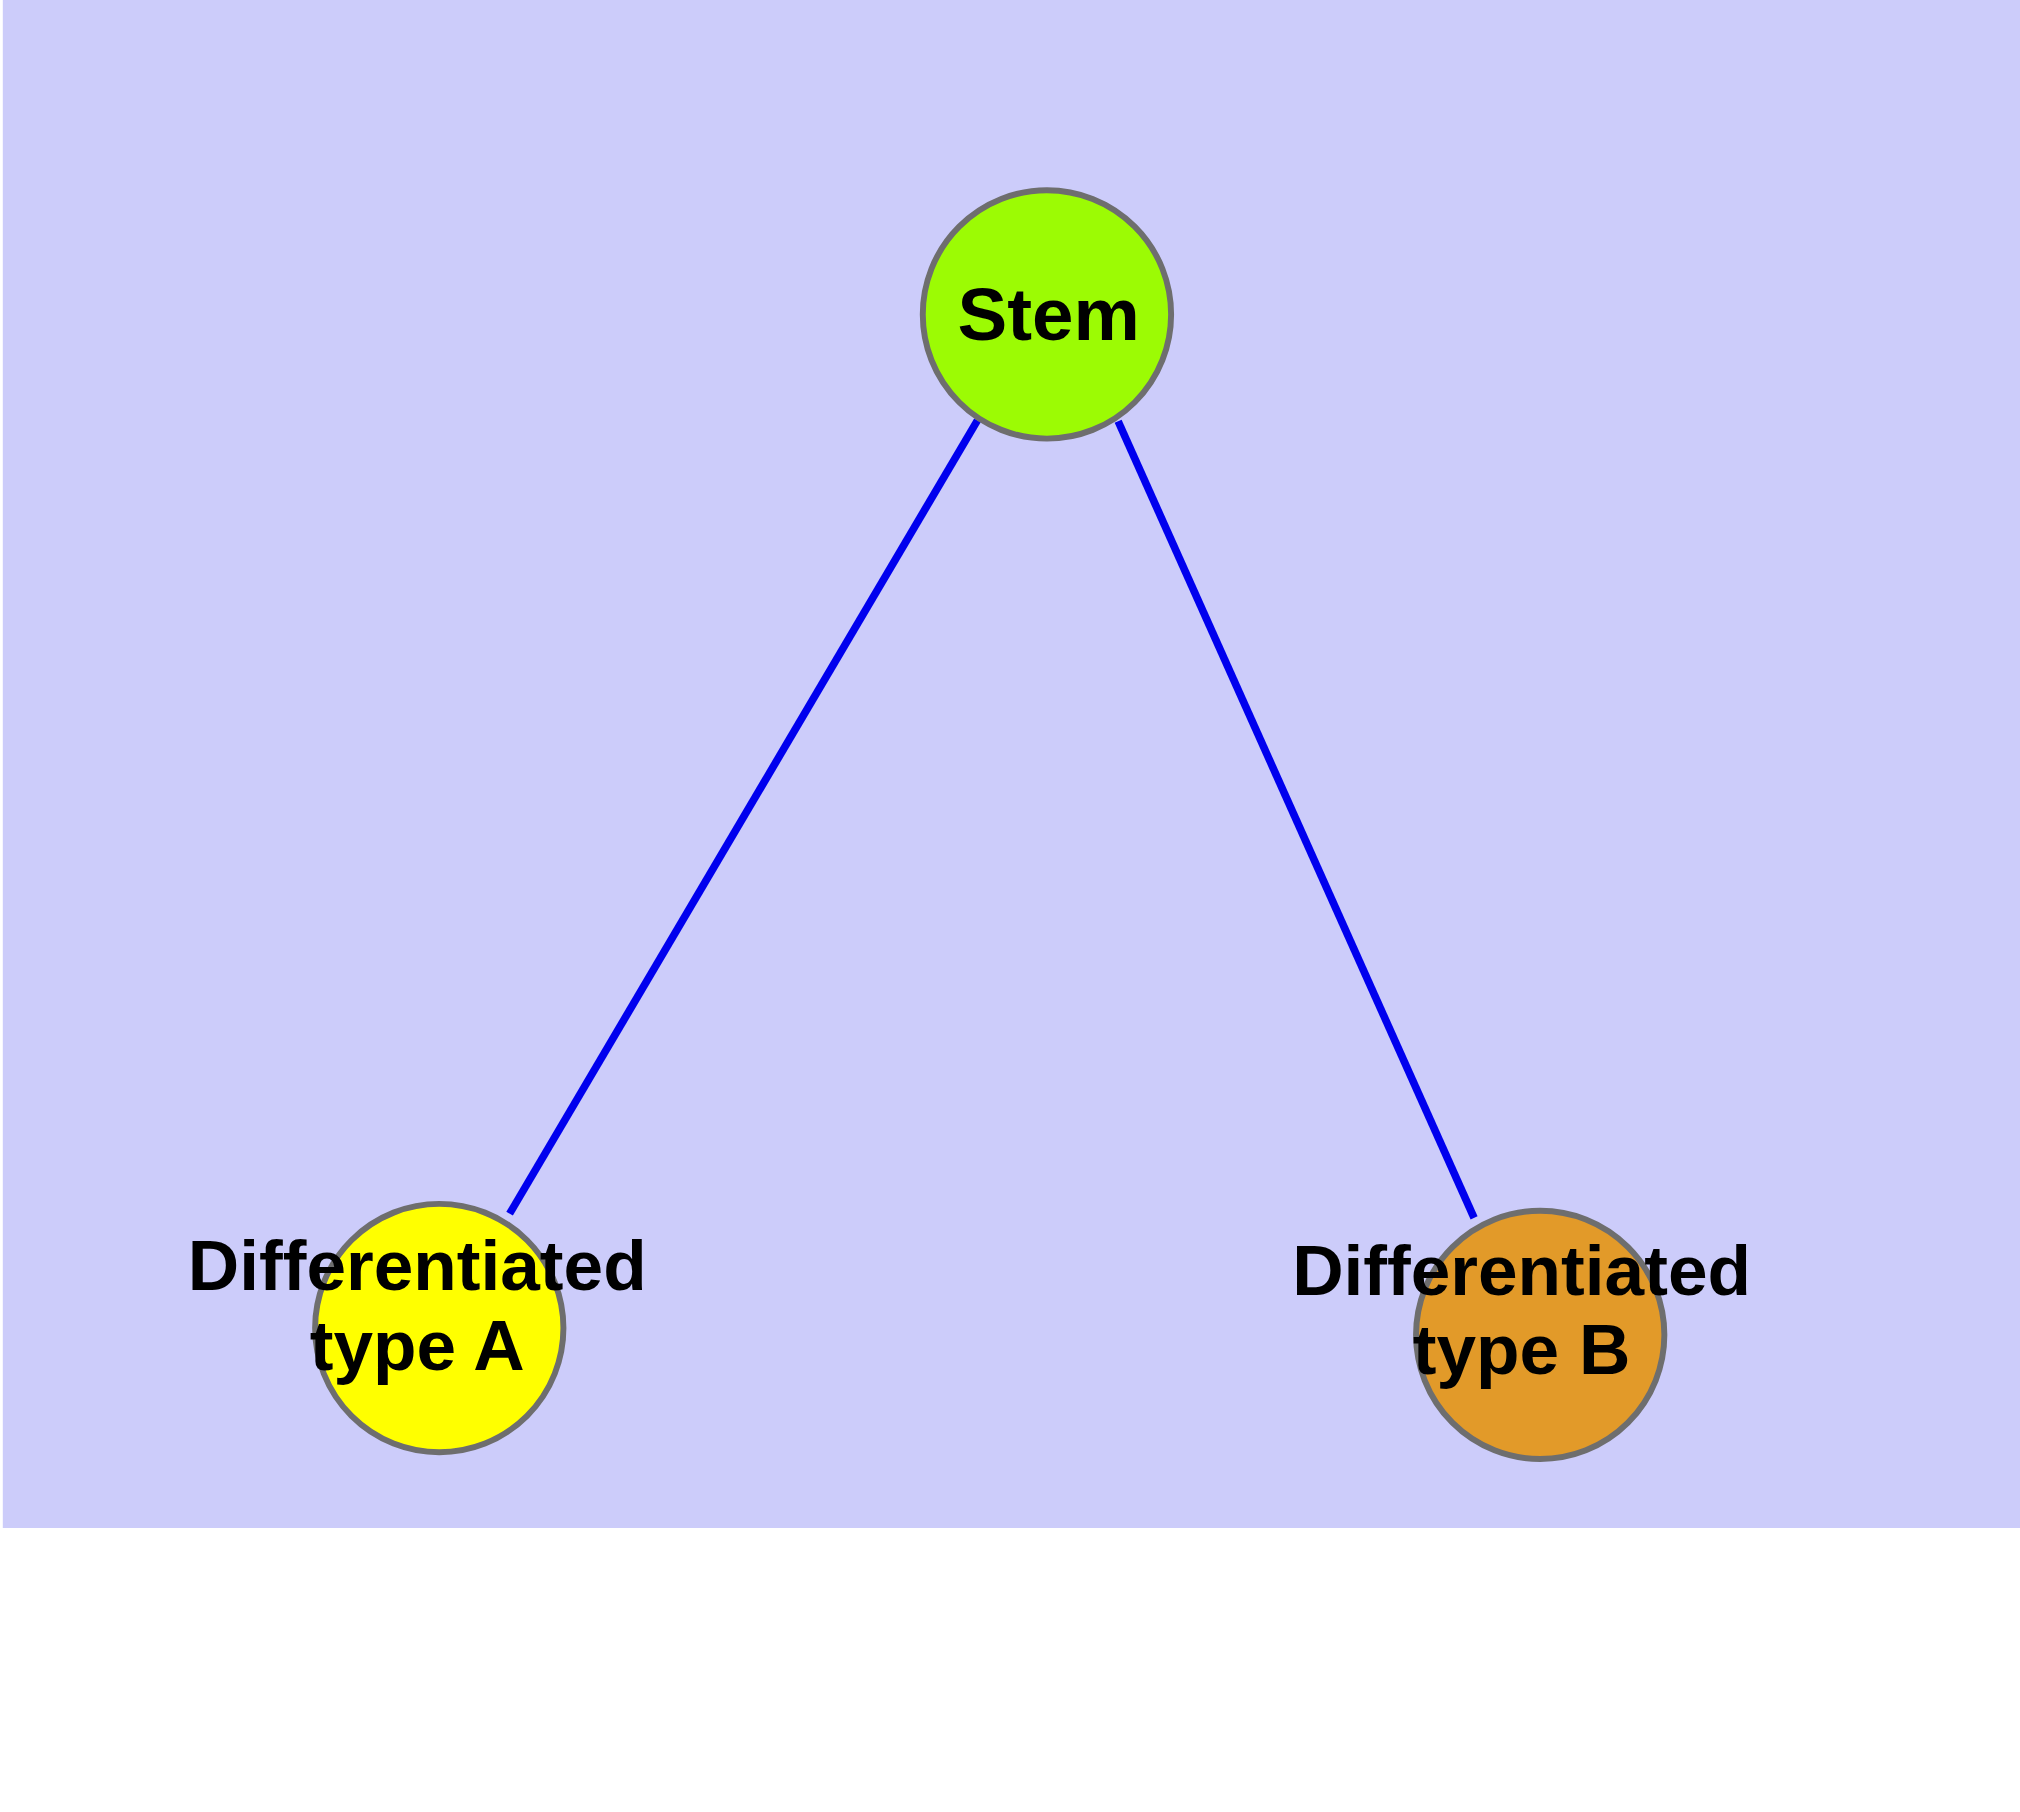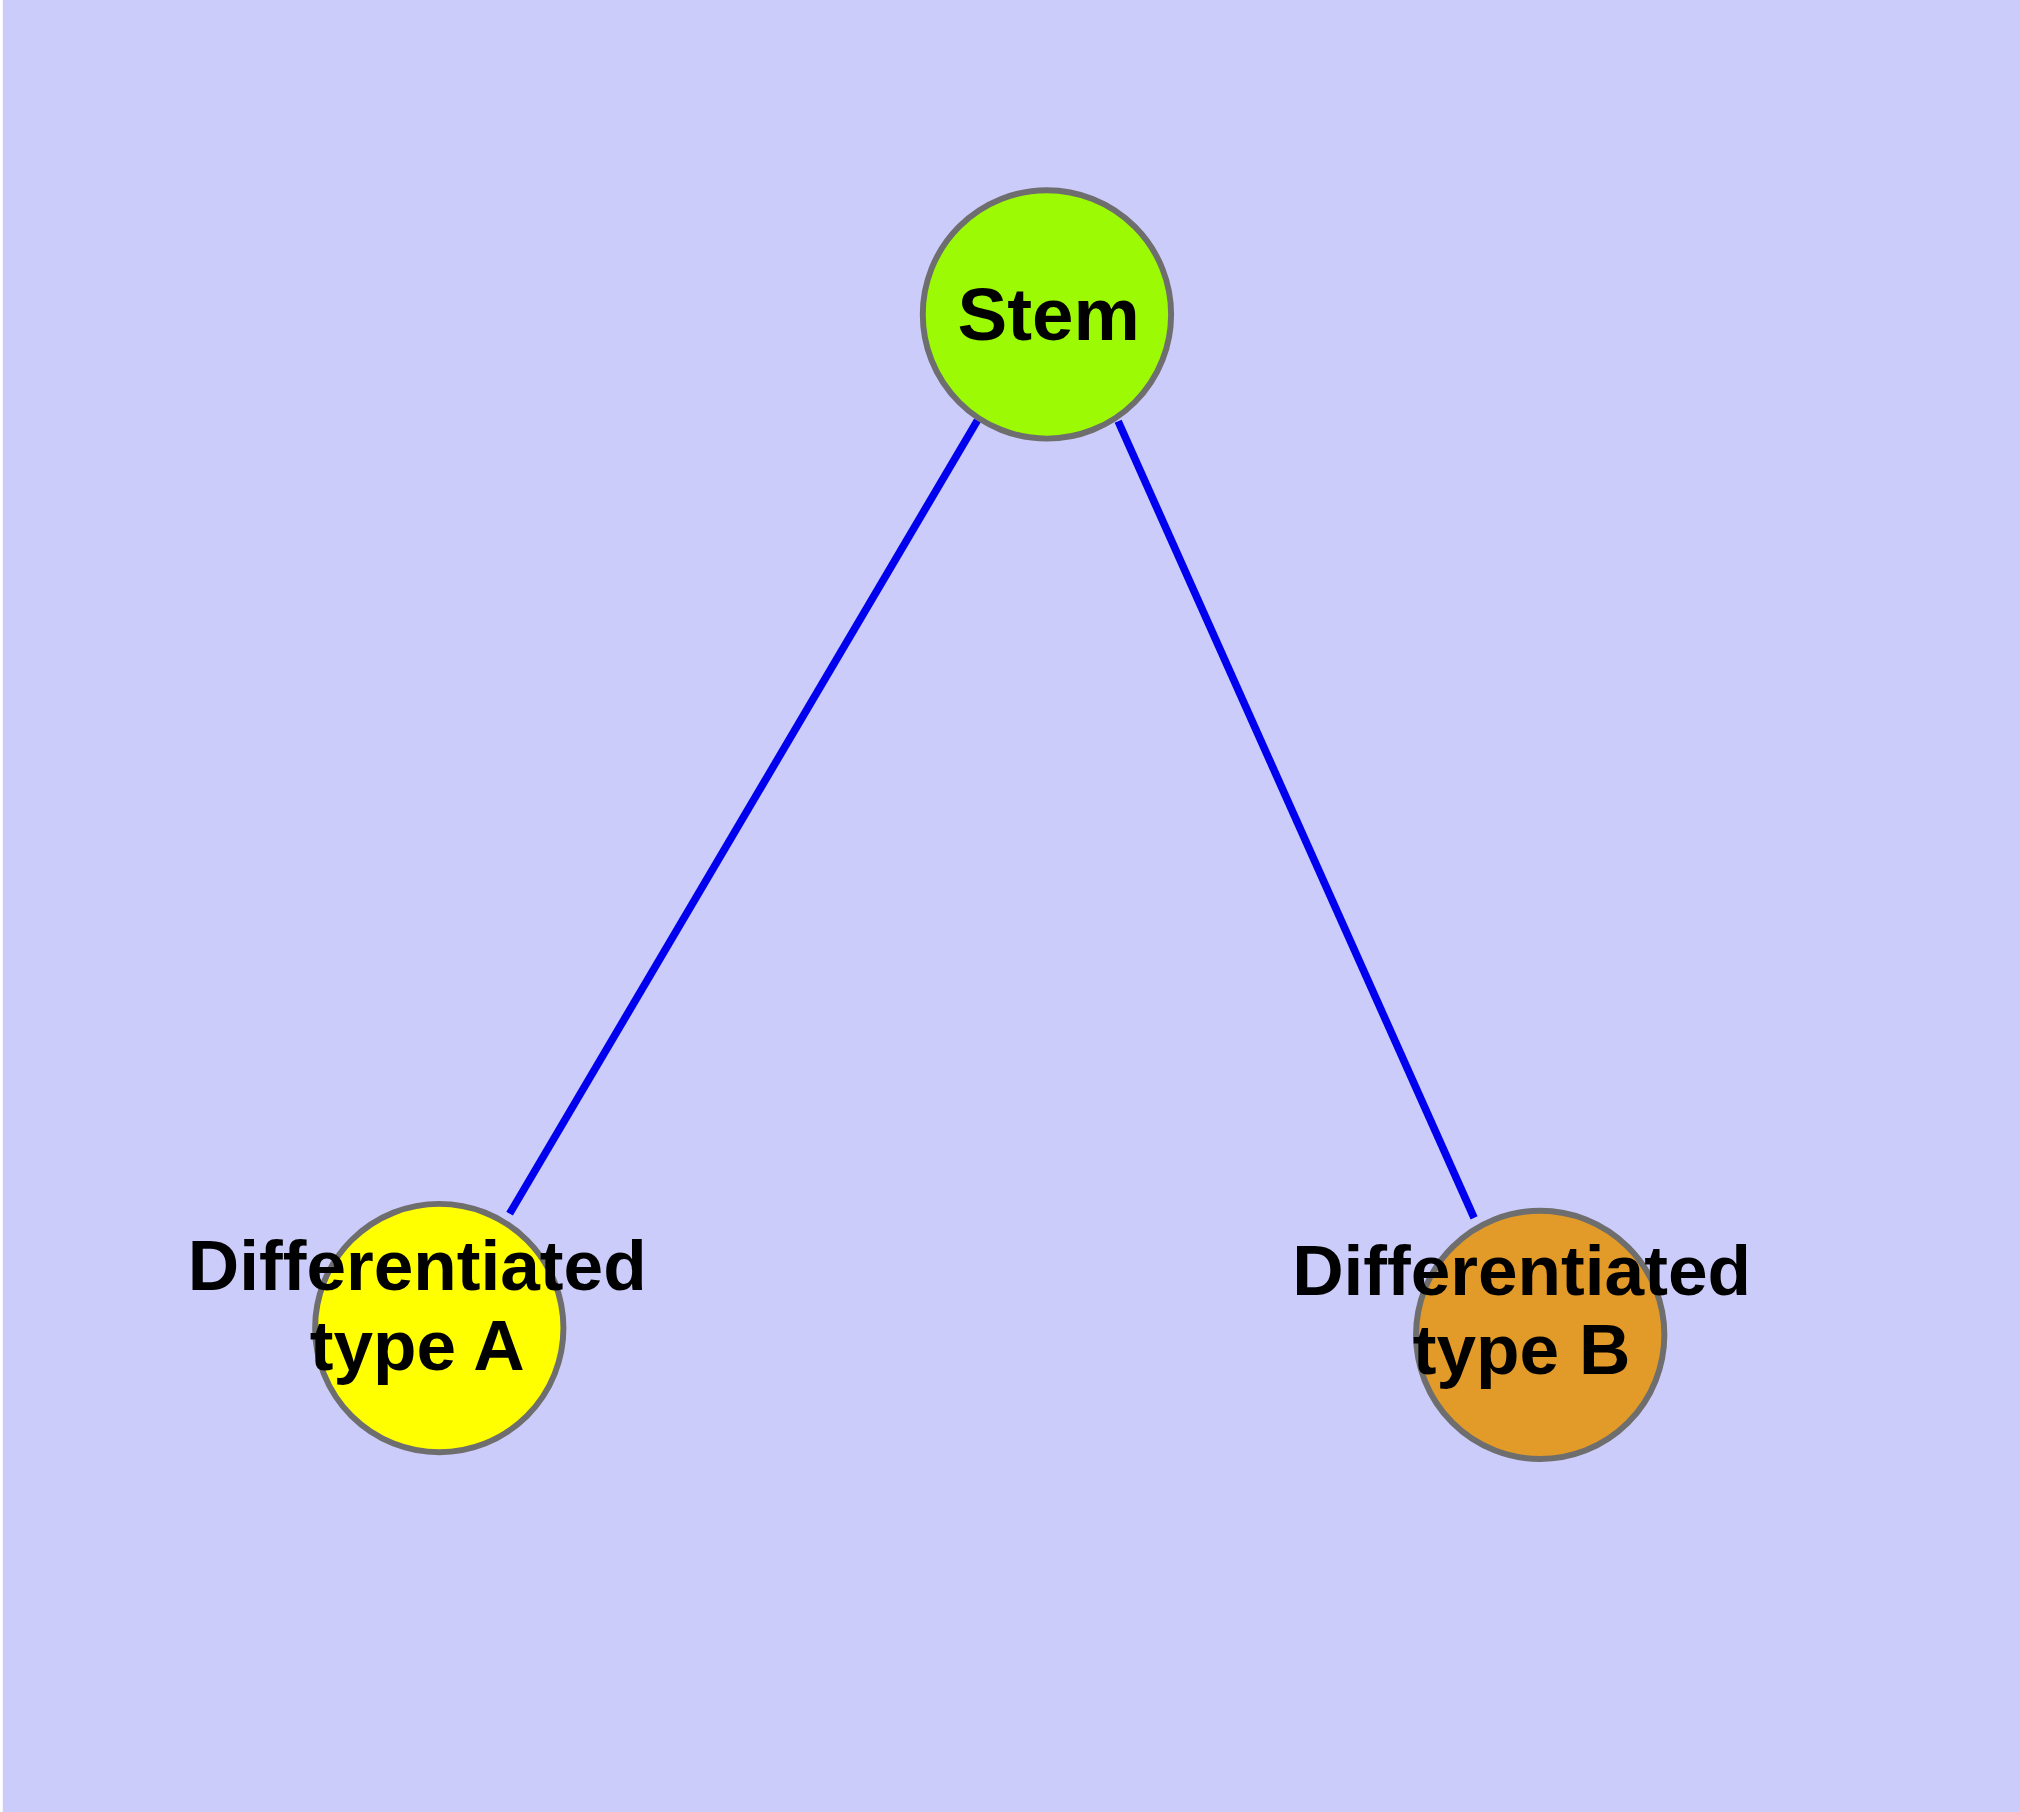--- a/index.html
+++ b/index.html
@@ -31,21 +31,21 @@
     font-weight: bold;
     fill: #000000;
     text-anchor: middle;
     dominant-baseline: middle;
     paint-order: normal;
   }
 </style>
 </head>
 <body>
 
-<div id="canvas" style="width: 2021px; height: 1812px;">
+<div id="canvas" style="width: 2021px; height: 1528px;">
   <svg id="graph-svg" viewBox="0 0 2384 2138" xmlns="http://www.w3.org/2000/svg" style="width: 2021px; height: 1812px;">
 
     <rect id="bg-rect" x="3" y="0" width="2381" height="2138" fill="#ccccfa"></rect>
 
     <g id="edges-layer">
       <line id="edge-0" x1="1153" y1="496" x2="601" y2="1432" stroke="#0000ee" stroke-width="9" stroke-linecap="butt"></line>
       <line id="edge-1" x1="1319" y1="497" x2="1739" y2="1437" stroke="#0000ee" stroke-width="9" stroke-linecap="butt"></line>
     </g>
 
     <g id="nodes-layer">

